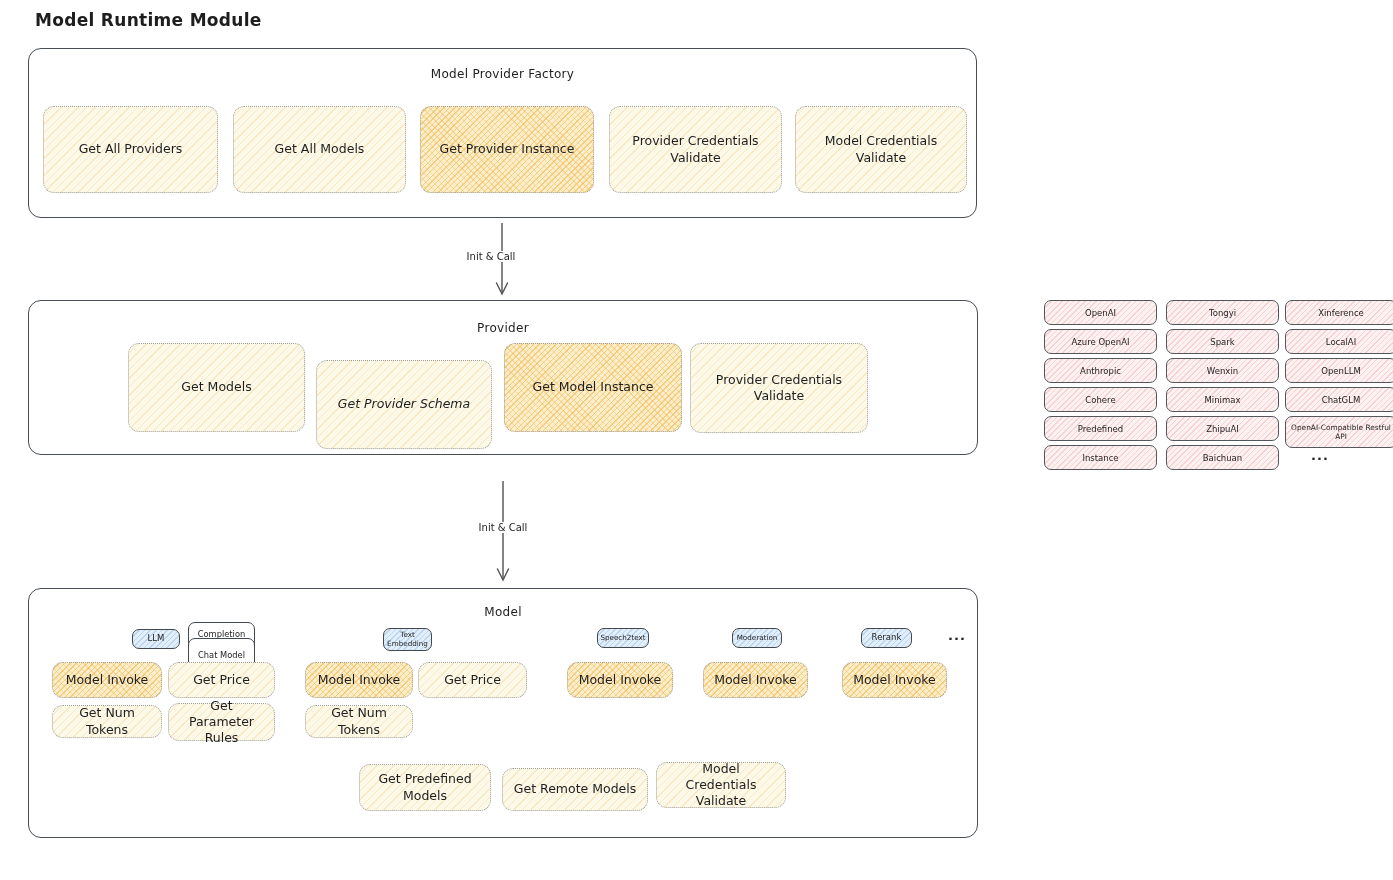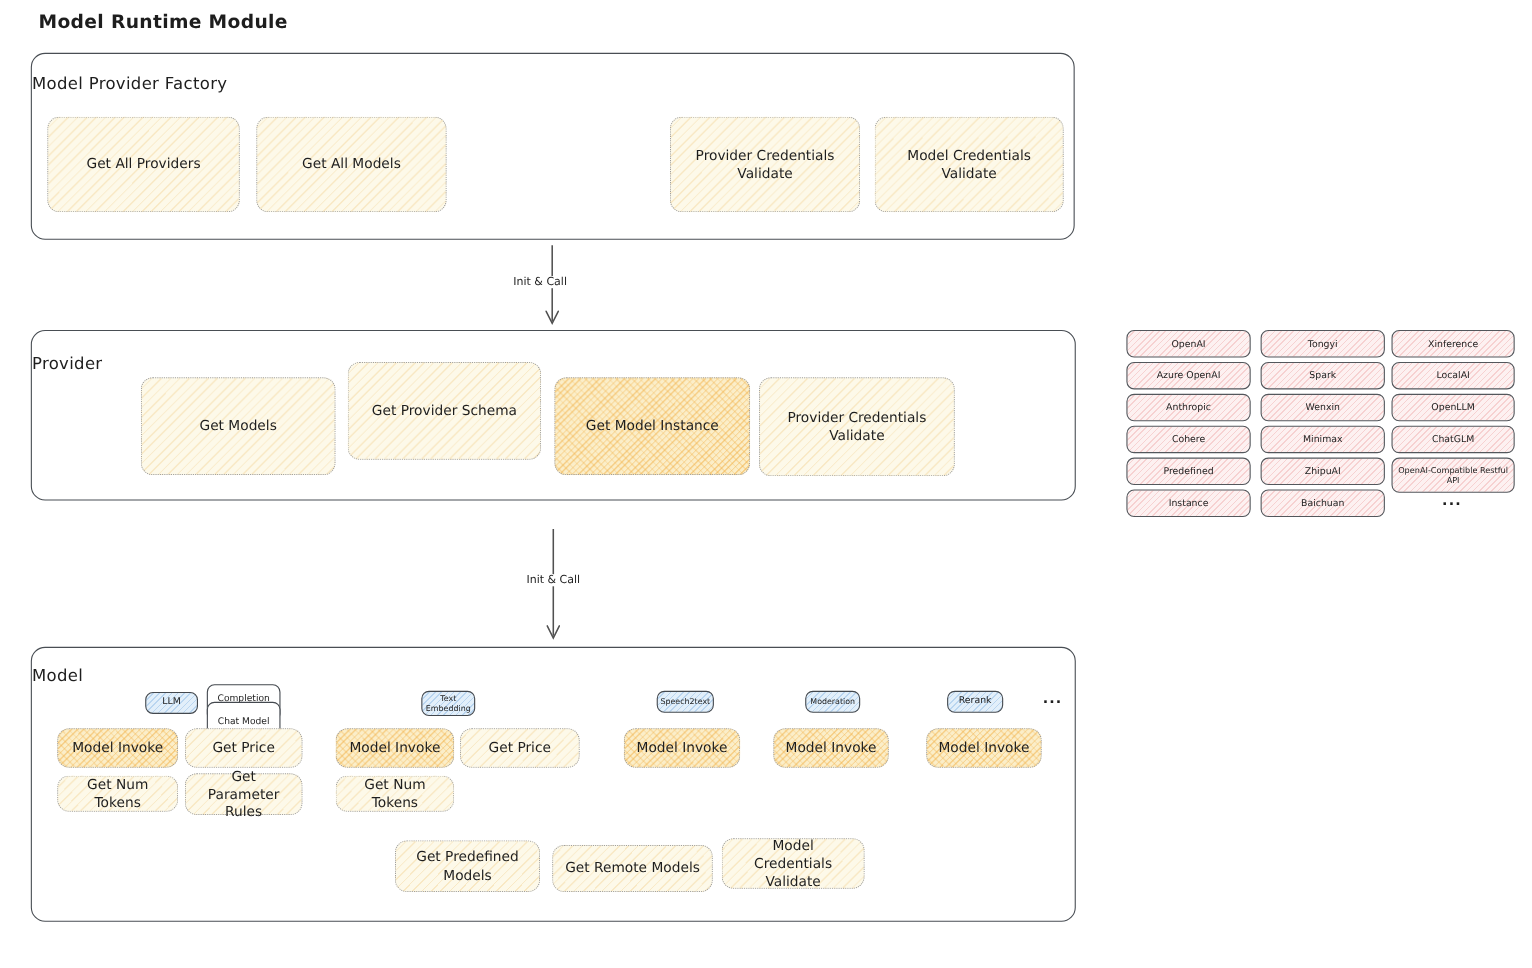--- a/index.html
+++ b/index.html
@@ -8,36 +8,36 @@
   #canvas { position:relative; width:1393px; height:880px; background:#ffffff; overflow:hidden; }
 
   .page-title { position:absolute; left:35px; top:10px; font-size:17px; font-weight:700; letter-spacing:.3px; }
 
   
   .frame { position:absolute; background:#fff; border:1.6px solid #494e54; border-radius:13px; }
   .stack::before, .stack::after { content:""; position:absolute; border-radius:13px; background:#fff; border:1.4px solid #6b7076; }
   .stack::before { left:7px; top:7px; right:-8px; bottom:-8px; z-index:-1; }
   .stack::after  { left:15px; top:15px; right:-16px; bottom:-16px; z-index:-2; }
 
-  .sec-title { position:absolute; left:0; right:0; font-size:15px; letter-spacing:.3px; }
+  .sec-title { position:absolute; left:0; right:0; text-align:center; font-size:12px; letter-spacing:.3px; }
 
   
   .op { position:absolute; display:flex; align-items:center; justify-content:center; text-align:center;
         border:1.6px dotted #9f9f9f; border-radius:11px; font-size:12.5px; line-height:1.3; padding:2px 8px;
         background-color:#fdf9e9;
         background-image:repeating-linear-gradient(135deg, rgba(236,186,94,.28) 0px, rgba(236,186,94,.28) 1px, transparent 1px, transparent 6px); }
   .op.hl { background-color:#fbeec9;
         background-image:repeating-linear-gradient(135deg, rgba(242,178,74,.55) 0px, rgba(242,178,74,.55) 1px, transparent 1px, transparent 4px),
                          repeating-linear-gradient(45deg, rgba(242,178,74,.35) 0px, rgba(242,178,74,.35) 1px, transparent 1px, transparent 5px); }
 
   
   .ptag { position:absolute; display:flex; align-items:center; justify-content:center; text-align:center;
         border:1.3px solid #53575c; border-radius:7px; font-size:8.5px; padding:1px 0;
         background-color:#fdf1f1;
-        background-image:repeating-linear-gradient(135deg, rgba(235,150,150,.35) 0px, rgba(235,150,150,.35) 1px, transparent 1px, transparent 4px); }
+        background-image:repeating-linear-gradient(135deg, rgba(235,150,150,.35) 0px, rgba(235,150,150,.35) 1px, transparent 1px, transparent 4px);margin-left:20px; }
   .ptag.small { font-size:7.4px; }
 
   
   .btag { position:absolute; display:flex; align-items:center; justify-content:center; text-align:center;
         border:1.3px solid #43484e; border-radius:7px; font-size:8.5px; line-height:1.15; padding:1px 2px;
         background-color:#e2effa;
         background-image:repeating-linear-gradient(135deg, rgba(125,175,225,.4) 0px, rgba(125,175,225,.4) 1px, transparent 1px, transparent 4px); }
   .btag.tiny { font-size:7.2px; }
 
   
@@ -54,34 +54,35 @@
 
 <div id="canvas">
 
   <div class="page-title">Model Runtime Module</div>
 
   <div class="frame" style="left:28px; top:48px; width:949px; height:170px;">
     <div class="sec-title" style="top:18px;">Model Provider Factory</div>
   </div>
   <div class="op" style="left:43px;  top:106px; width:175px; height:87px;">Get All Providers</div>
   <div class="op" style="left:233px; top:106px; width:173px; height:87px;">Get All Models</div>
+  <div class="op hl" style="left:420px; top:106px; width:174px; height:87px;">Get Provider Instance</div>
   <div class="op" style="left:609px; top:106px; width:173px; height:87px;">Provider Credentials Validate</div>
   <div class="op" style="left:795px; top:106px; width:172px; height:87px;">Model Credentials Validate</div>
 
   <svg class="arrow" style="left:493px; top:222px;" width="18" height="74" viewBox="0 0 18 74">
     <path d="M9 1 V70" stroke="#505050" stroke-width="1.4" fill="none"></path>
     <path d="M3.5 61 L9 72 L14.5 61" stroke="#505050" stroke-width="1.4" fill="none" stroke-linecap="round"></path>
   </svg>
   <div class="arrow-label" style="left:456px; top:251px; width:70px;">Init &amp; Call</div>
 
   <div class="frame stack" style="left:28px; top:300px; width:950px; height:155px;">
     <div class="sec-title" style="top:20px;">Provider</div>
   </div>
   <div class="op" style="left:128px; top:343px; width:177px; height:89px;">Get Models</div>
-  <div class="op" style="left:316px; top:329px; width:176px; height:89px;">Get Provider Schema</div>
+  <div class="op" style="left:316px; top:360px; width:176px; height:89px;font-style:italic;">Get Provider Schema</div>
   <div class="op hl" style="left:504px; top:343px; width:178px; height:89px;">Get Model Instance</div>
   <div class="op" style="left:690px; top:343px; width:178px; height:90px;">Provider Credentials Validate</div>
 
   <div class="ptag" style="left:1024px; top:300px; width:113px; height:25px;">OpenAI</div>
   <div class="ptag" style="left:1024px; top:329px; width:113px; height:25px;">Azure OpenAI</div>
   <div class="ptag" style="left:1024px; top:358px; width:113px; height:25px;">Anthropic</div>
   <div class="ptag" style="left:1024px; top:387px; width:113px; height:25px;">Cohere</div>
   <div class="ptag" style="left:1024px; top:416px; width:113px; height:25px;">Predefined</div>
   <div class="ptag" style="left:1024px; top:445px; width:113px; height:25px;">Instance</div>
 

